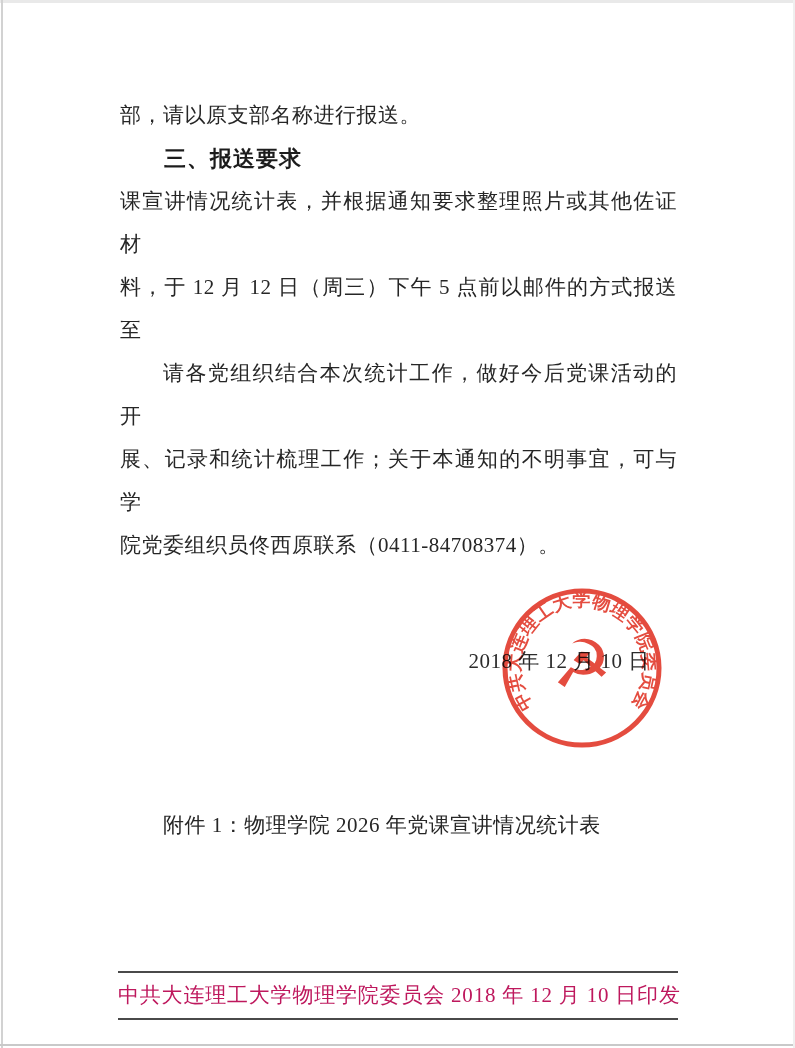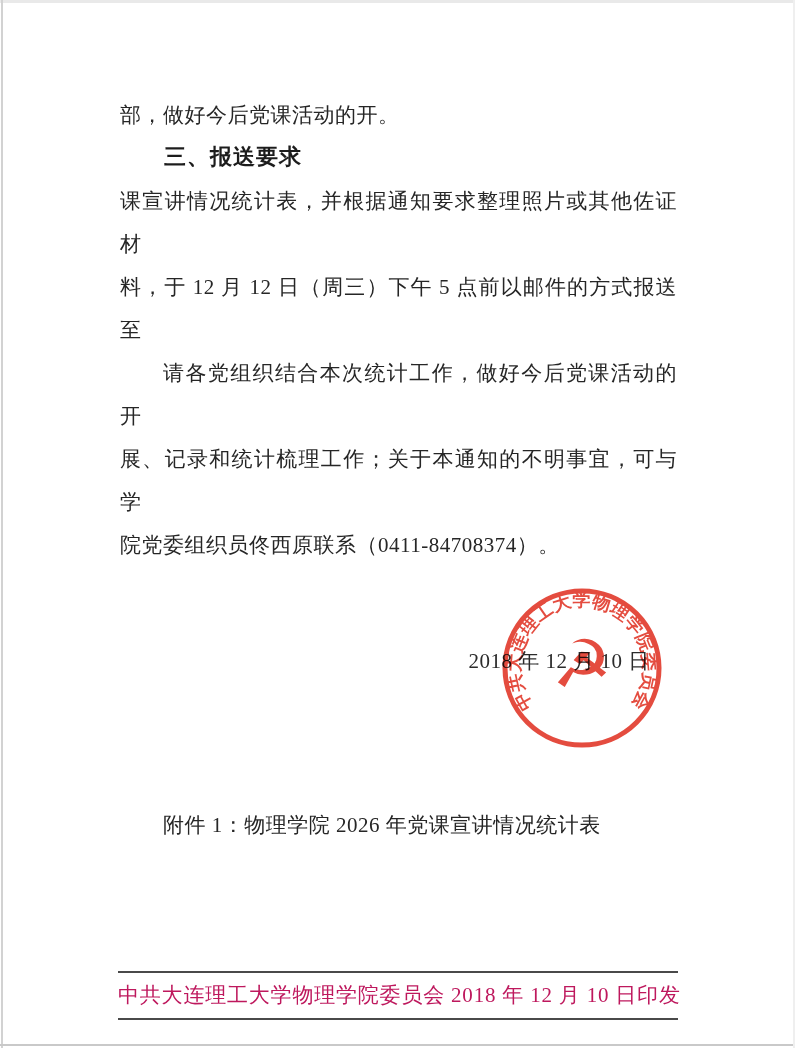--- a/index.html
+++ b/index.html
@@ -17,21 +17,21 @@
 
   
   .textcol{position:absolute;left:120px;top:94px;width:557px;}
   .tline{
     font-size:21px;line-height:43px;letter-spacing:.5px;
     text-align:justify;
   }
   .tline.fill{text-align-last:justify;}
   .tline.ind{text-indent:43px;}
   .hd{
-    font-family:Liberation Mono, monospace;
+    font-family:Liberation Sans, sans-serif;
     font-weight:700;font-size:22px;line-height:43px;
     text-indent:44px;letter-spacing:1px;color:#1c1c1c;
   }
 
   .date-line{
     position:absolute;left:420px;top:640px;width:278px;
     font-size:21px;line-height:43px;letter-spacing:.5px;
     text-align:center;color:#2b2b2b;
   }
 
@@ -62,21 +62,21 @@
 </style>
 </head>
 <body>
 
 <div class="edge top"></div>
 <div class="edge left"></div>
 <div class="edge bottom"></div>
 <div class="edge right"></div>
 
 <div class="textcol">
-  <div class="tline">部，做好今后党课活动的开。</div>
+  <div class="tline">部，请以原支部名称进行报送。</div>
 
   <div class="hd">三、报送要求</div>
   <div class="tline fill">课宣讲情况统计表，并根据通知要求整理照片或其他佐证材</div>
   <div class="tline fill">料，于 12 月 12 日（周三）下午 5 点前以邮件的方式报送至</div>
 
   <div class="tline ind fill">请各党组织结合本次统计工作，做好今后党课活动的开</div>
   <div class="tline fill">展、记录和统计梳理工作；关于本通知的不明事宜，可与学</div>
   <div class="tline">院党委组织员佟西原联系（0411-84708374）。</div>
 </div>
 

